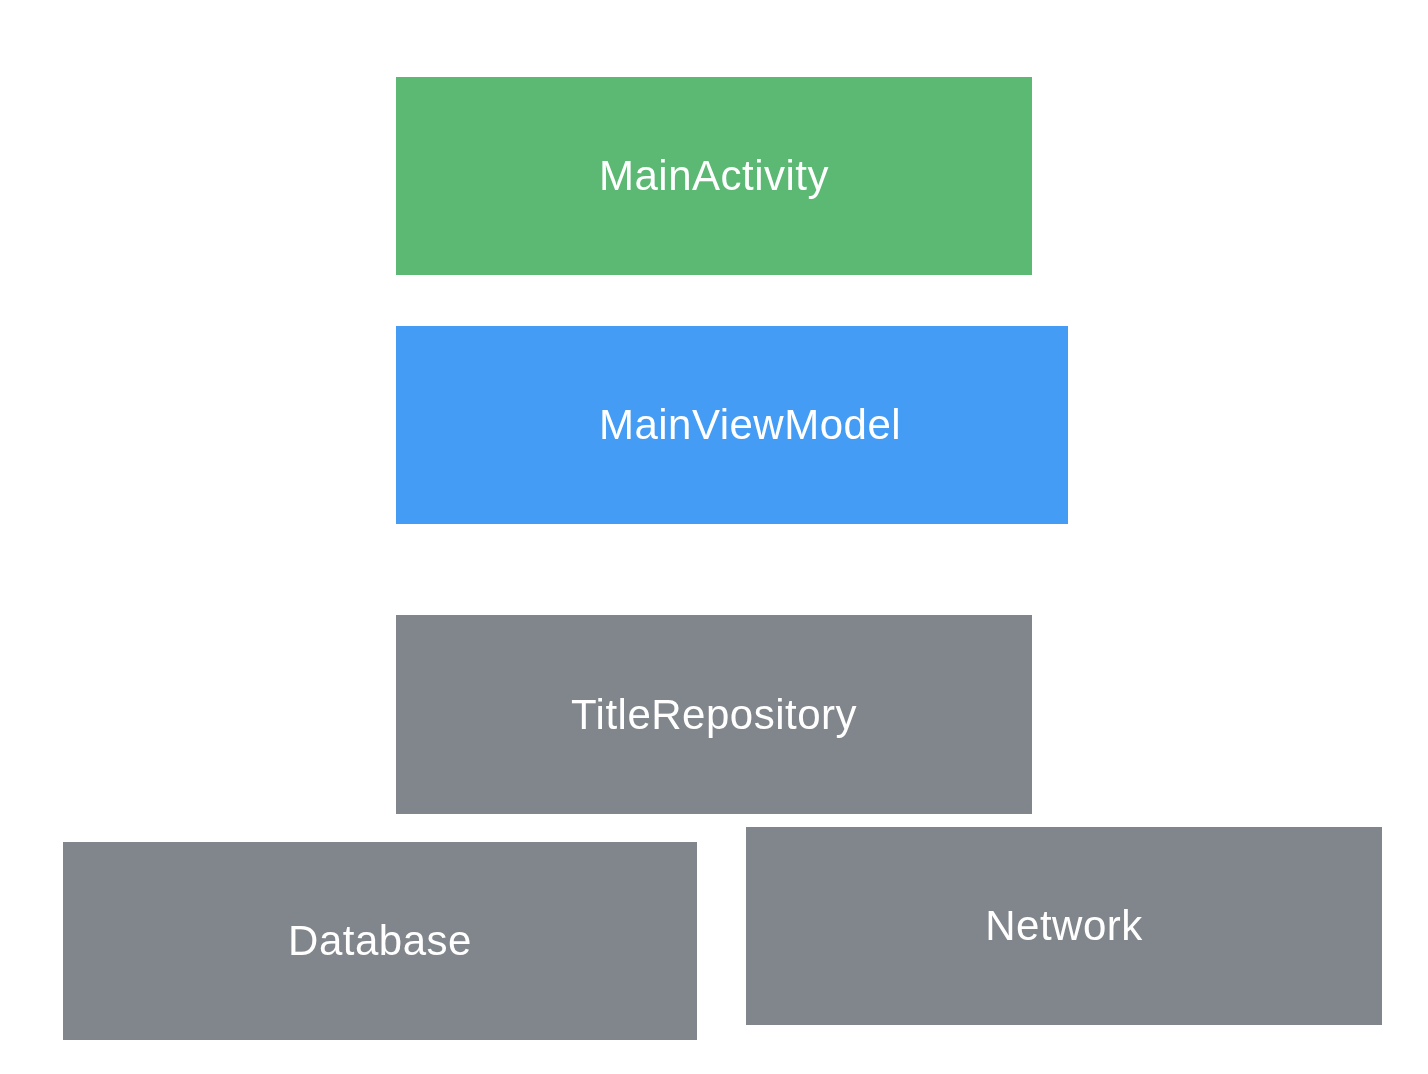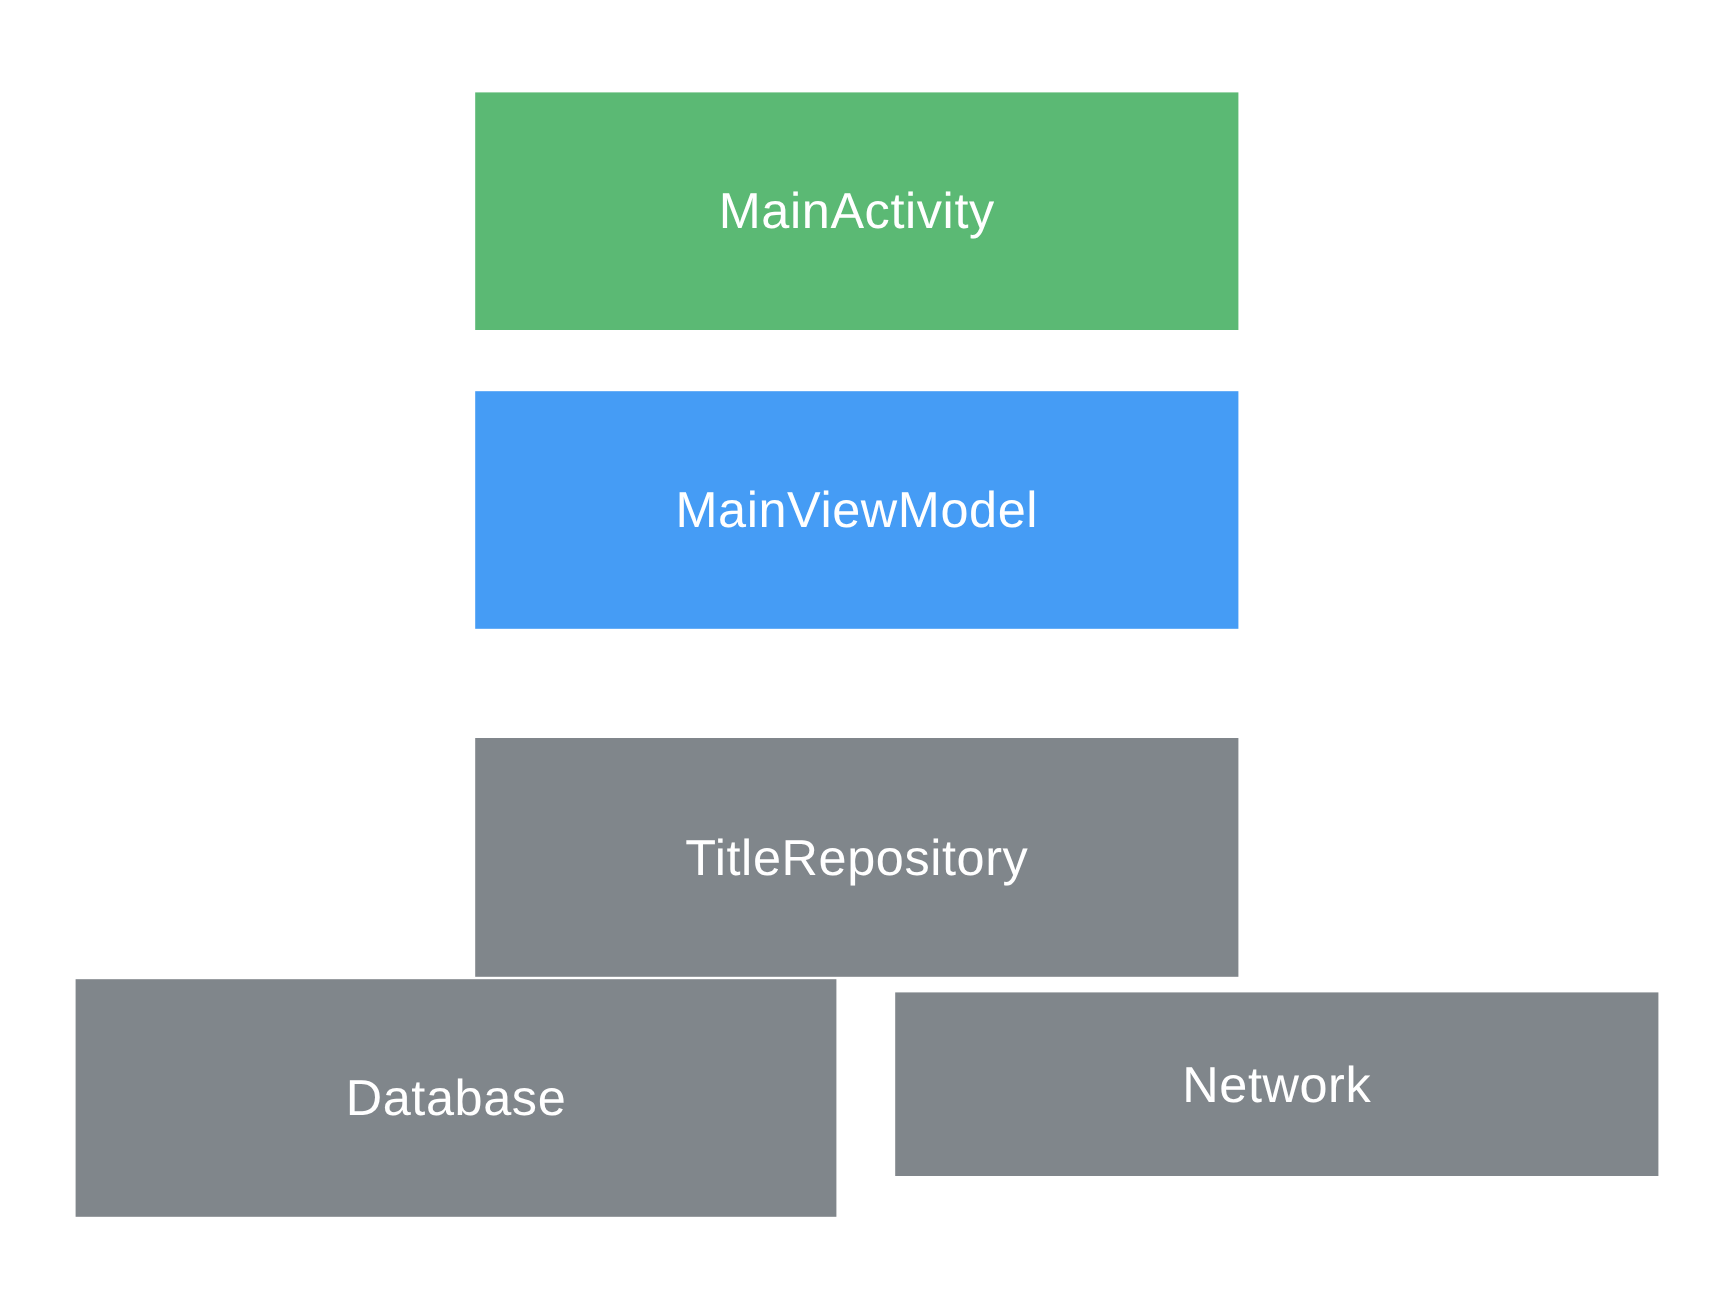--- a/index.html
+++ b/index.html
@@ -26,33 +26,33 @@
     font-size: 42px;
     font-weight: 400;
     letter-spacing: 0.5px;
     line-height: 1;
     white-space: nowrap;
   }
   
   #node-main-activity   { left: 396px; top:  77px; width: 636px; height: 198px; }
   #node-main-view-model { left: 396px; top: 326px; width: 636px; height: 198px; }
   #node-title-repository{ left: 396px; top: 576px; width: 636px; height: 199px; }
-  #node-database        { left:  63px; top: 816px; width: 634px; height: 198px; }
-  #node-network         { left: 746px; top: 827px; width: 636px; height: 153px; }
+  #node-database        { left:  63px; top: 842px; width: 634px; height: 198px; }
+  #node-network         { left: 746px; top: 827px; width: 636px; height: 198px; }
 </style>
 </head>
 <body>
 
 <div class="canvas">
 
   <div class="node" id="node-main-activity" style="background-color: rgb(91, 185, 116);">
     <span class="node-label">MainActivity</span>
   </div>
 
-  <div class="node" id="node-main-view-model" style="background-color: rgb(69, 156, 245);">
+  <div class="node" id="node-main-view-model" style="background-color: rgb(69, 156, 245); padding-left: 36px;">
     <span class="node-label">MainViewModel</span>
   </div>
 
   <div class="node" id="node-title-repository" style="background-color: rgb(128, 134, 139); margin-top: 39px;">
     <span class="node-label">TitleRepository</span>
   </div>
 
   <div class="node" id="node-database" style="background-color: rgb(128, 134, 139);">
     <span class="node-label">Database</span>
   </div>

